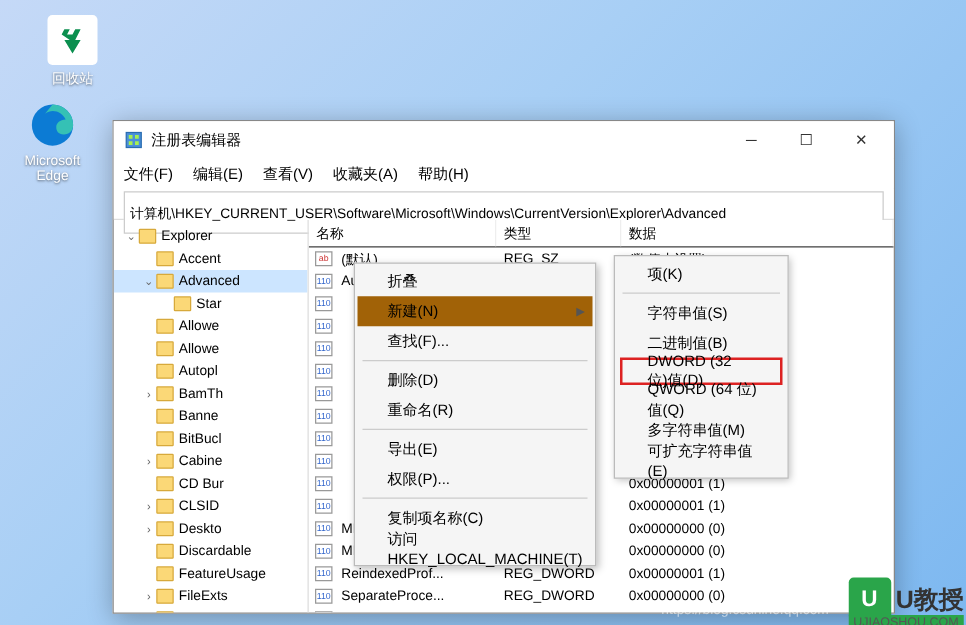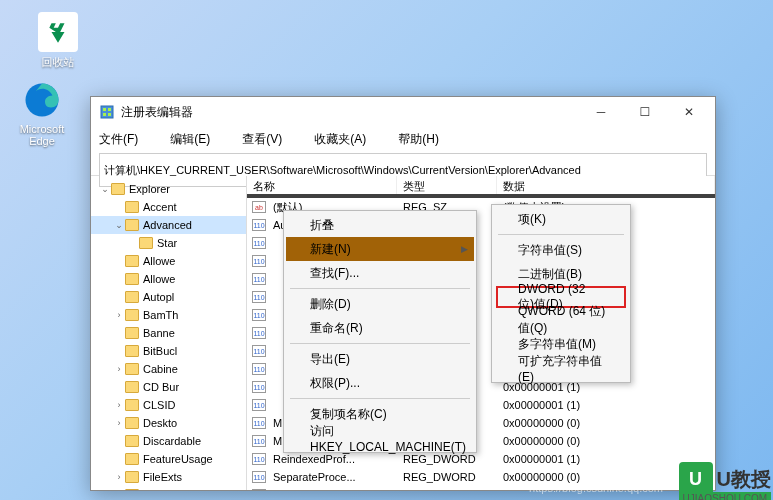--- a/index.html
+++ b/index.html
@@ -12,34 +12,34 @@
 .recycle svg{width:26px;height:26px;}
 .edge{top:80px;left:12px;}
 .edge .icon-box{background:transparent;}
 .edge svg{width:36px;height:36px;}
 .window{position:absolute;top:96px;left:90px;width:626px;height:395px;background:#fff;border:1px solid #888;box-shadow:0 4px 20px rgba(0,0,0,.3);}
 .titlebar{height:30px;display:flex;align-items:center;padding:0 4px 0 8px;background:#fff;}
 .title-icon{width:16px;height:16px;margin-right:6px;}
 .title-text{flex:1;font-size:12px;}
 .win-btns{display:flex;}
 .win-btn{width:44px;height:28px;display:flex;align-items:center;justify-content:center;color:#333;}
-.menubar{height:24px;padding:0 8px;display:flex;gap:32px;align-items:center;background:#fff;}
+.menubar{height:24px;padding:0 8px;display:flex;gap:16px;align-items:center;background:#fff;}
 .menubar span{font-size:12px;}
 .pathbar{height:24px;padding:2px 8px;background:#fff;}
 .pathbar .path-input{width:100%;height:20px;border:1px solid #ccc;padding:16px 4px;font-size:11px;background:#fff;}
 .content{display:flex;height:calc(100% - 78px);border-top:1px solid #ddd;}
 .tree{width:156px;border-right:1px solid #ddd;overflow:hidden;padding-top:4px;}
 .tree-row{display:flex;align-items:center;height:18px;padding-left:4px;white-space:nowrap;}
 .tree-row .exp{width:12px;display:inline-block;text-align:center;color:#666;font-size:9px;}
 .tree-row .folder{width:14px;height:12px;display:inline-block;background:#fbd877;border:1px solid #d7a93b;margin-right:4px;border-radius:1px;}
 .tree-row .txt{font-size:11px;}
 .tree-row.sel{background:#cce5ff;}
 .i1{padding-left:8px;}.i2{padding-left:22px;}.i3{padding-left:36px;}
 .list{flex:1;overflow:hidden;}
-.list-header{height:22px;display:flex;border-bottom:4px solid #404040;background:#fff;}
+.list-header{height:22px;display:flex;border-bottom:1px solid #404040;background:#fff;}
 .list-header .col{padding:3px 6px;border-right:1px solid #eee;font-size:11px;}
 .c1{width:150px;}.c2{width:100px;}.c3{flex:1;}
 .list-row{height:18px;display:flex;align-items:center;}
 .list-row .val-icon{width:16px;height:14px;margin:0 4px;display:flex;align-items:center;justify-content:center;}
 .list-row .vstr{background:#fff;border:1px solid #999;width:14px;height:12px;display:flex;align-items:center;justify-content:center;font-size:7px;color:#c33;}
 .list-row .vdw{background:#fff;border:1px solid #999;width:14px;height:12px;display:flex;align-items:center;justify-content:center;font-size:7px;color:#36c;}
 .list-row .cell{font-size:11px;padding:0 2px;overflow:hidden;text-overflow:ellipsis;white-space:nowrap;}
 .ctx-menu{position:absolute;background:#f5f5f5;border:1px solid #bbb;box-shadow:2px 2px 6px rgba(0,0,0,.25);padding:2px;}
 .ctx1{top:210px;left:283px;width:194px;}
 .ctx-item{height:24px;display:flex;align-items:center;padding:0 20px 0 24px;font-size:12px;position:relative;}

